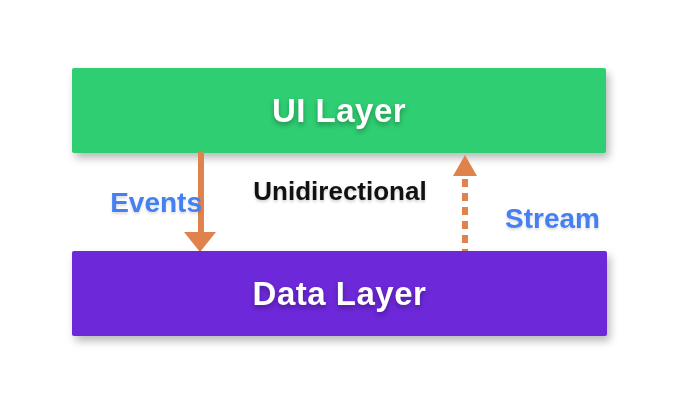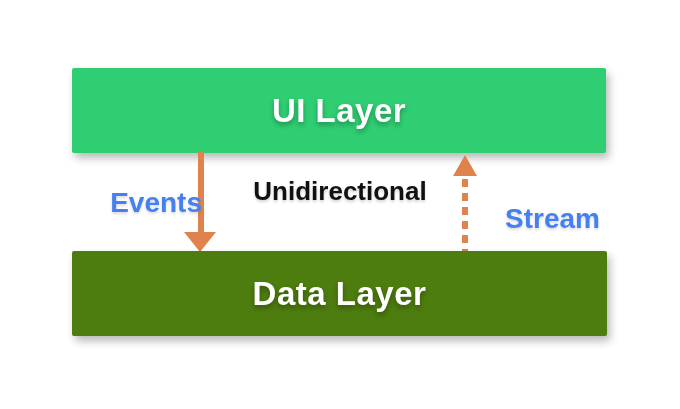--- a/index.html
+++ b/index.html
@@ -20,21 +20,21 @@
     left: 72px;
     width: 534px;
     height: 85px;
     border-radius: 2px;
     display: flex;
     align-items: center;
     justify-content: center;
     box-shadow: 3px 5px 8px rgba(0,0,0,0.28);
   }
   .layer-box.ui    { top: 68px;  background: #2FCE72; }
-  .layer-box.data  { top: 251px; background: #4d7c0f; width: 535px; text-align: center; }
+  .layer-box.data  { top: 251px; background: #6d28d9; width: 535px; text-align: center; }
   .layer-label {
     color: #ffffff;
     font-size: 33px;
     font-weight: bold;
     letter-spacing: 0.5px;
     text-shadow: 0 3px 5px rgba(0,0,0,0.30);
     white-space: nowrap;
   }
   
   .arrow-solid-line {

